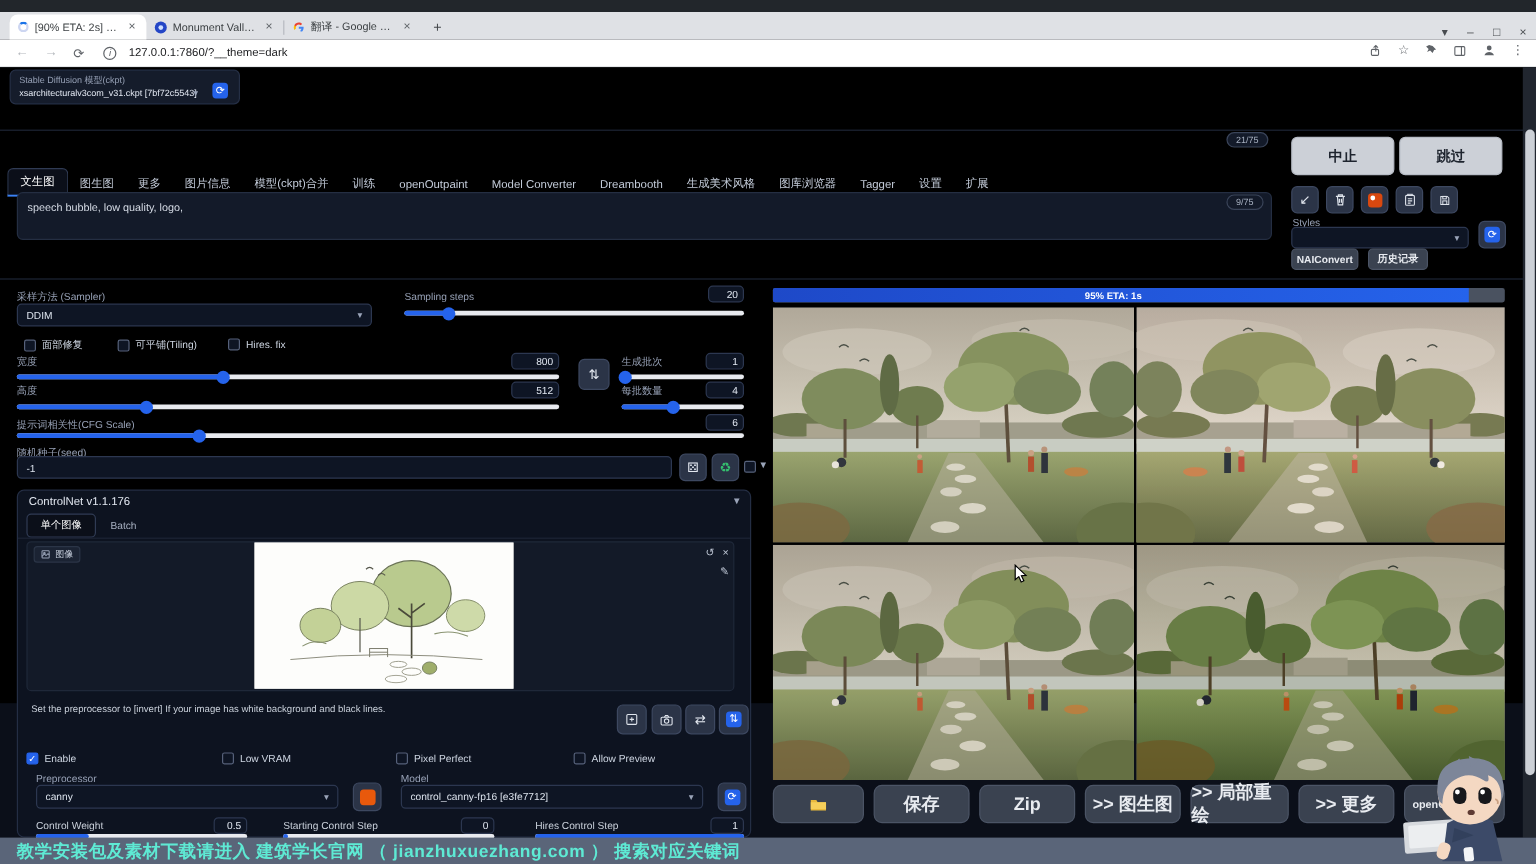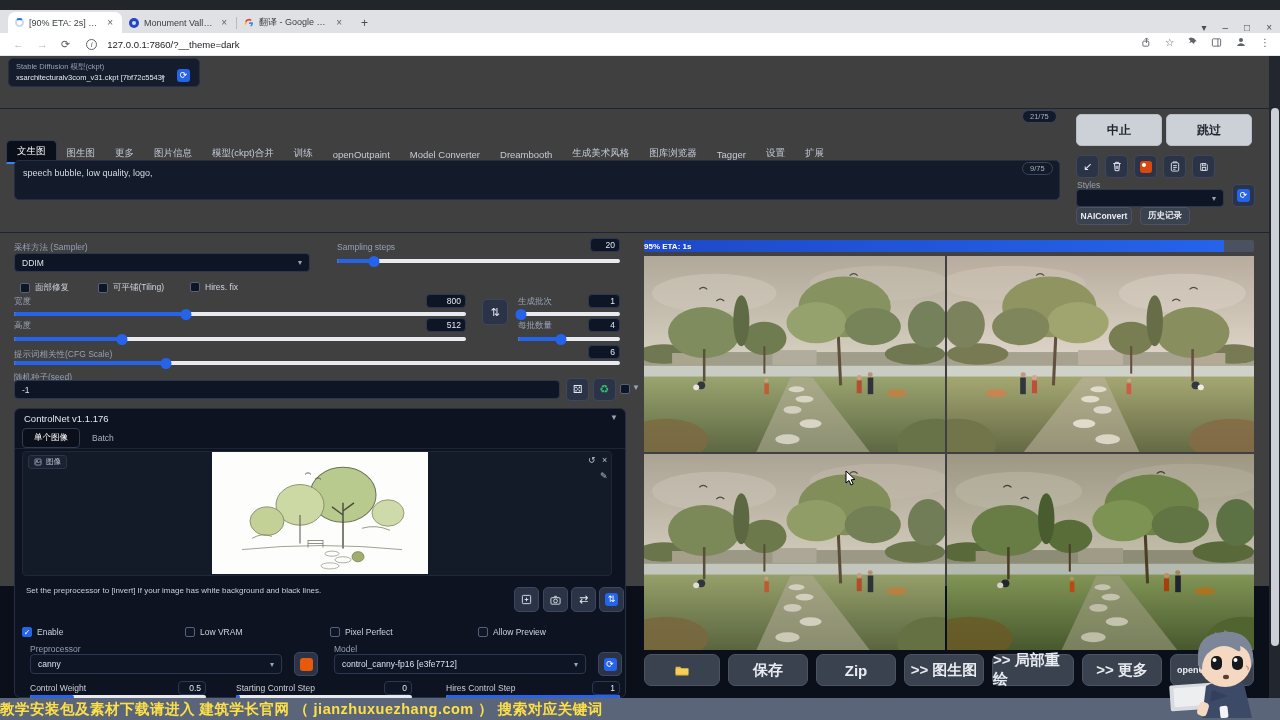--- a/index.html
+++ b/index.html
@@ -18,21 +18,21 @@
   #toolbar{left:0;top:33px;width:1280px;height:23px;background:#fff;border-bottom:1px solid #e4e6e8;display:flex;align-items:center}
   .navic{color:#5f6368;font-size:11px;margin-left:13px}
   .navic.dim{color:#b4b8bd}
   #urltxt{font-size:9.5px;color:#202124;margin-left:10px}
   .infoc{margin-left:16px;width:11px;height:11px;border:1px solid #5f6368;border-radius:50%;color:#5f6368;font-size:8px;text-align:center;line-height:10px;font-style:italic}
   #tbicons{position:absolute;right:10px;top:36px;display:flex;gap:13px;color:#5f6368;font-size:10.5px;align-items:center}
   .spinner{width:9px;height:9px;border-radius:50%;border:2px solid #cdd6f1;border-top-color:#1a73e8}
   .dotfav{width:10px;height:10px;border-radius:50%;background:#2446c6;position:relative}
   .dotfav:after{content:"";position:absolute;left:3px;top:3px;width:4px;height:4px;border-radius:50%;background:#cfe0ff}
   
-  #app{left:0;top:56px;width:1280px;height:530px;background:#404040;color:#d6dde8}
+  #app{left:0;top:56px;width:1280px;height:530px;background:#000000;color:#d6dde8}
   .lbl{font-size:8.5px;color:#96a0b5;white-space:nowrap}
   .numbox{background:#0e1524;border:1px solid #2c3750;border-radius:4px;color:#e2e8f2;font-size:8.5px;text-align:right;padding:1px 4px}
   .track{background:#e8eaef;border-radius:2px;height:4px;position:absolute}
   .fill{position:absolute;left:0;top:0;height:4px;background:#2563eb;border-radius:2px}
   .thumb{position:absolute;top:-3.5px;width:11px;height:11px;border-radius:50%;background:#2563eb;transform:translateX(-50%)}
   .select{background:#0e1524;border:1px solid #2c3750;border-radius:4px;color:#dbe2ec;font-size:8.5px;display:flex;align-items:center;justify-content:space-between;padding:0 7px}
   .iconbtn{background:#2b3447;border:1px solid #3d4860;border-radius:5px;color:#e3e8f0;display:flex;align-items:center;justify-content:center;font-size:11px}
   .cb{width:10px;height:10px;border:1px solid #56617a;border-radius:2px;background:#0e1524;display:inline-block;flex:none}
   .cb.on{background:#2563eb;border-color:#2563eb;color:#fff;font-size:8px;line-height:10px;text-align:center}
   .cbrow{display:flex;align-items:center;gap:5px;font-size:8.5px;color:#cdd5e1}
@@ -48,21 +48,21 @@
   .caret{color:#9aa4b8;font-size:8px}
   .panel-line{background:#1d2535;height:1px}
   #navtabs{display:flex;align-items:flex-end;gap:0;left:6px;top:86px;height:22px}
   .ntab{font-size:9.5px;color:#c3cbd9;padding:4px 10px;white-space:nowrap}
   .ntab.sel{border:1px solid #303b54;border-bottom:2px solid #3b82f6;border-radius:5px 5px 0 0;color:#fff;background:#0b0f19}
   .gallery-cell{position:absolute;overflow:hidden;background:#15181d}
   .gallery-cell svg{width:100%;height:100%;display:block}
   .g2{transform:scaleX(-1);filter:hue-rotate(-8deg) brightness(1.03)}
   .g3{filter:brightness(0.97) saturate(1.05)}
   .g4{filter:brightness(0.88) contrast(1.12) saturate(1.2) hue-rotate(6deg)}
-  #banner{left:0;top:698px;width:1280px;height:22px;background:#5a6579;color:#fde047;font-size:14.5px;font-weight:700;display:flex;align-items:center;letter-spacing:0.5px;z-index:20}
+  #banner{left:0;top:698px;width:1280px;height:22px;background:#5a6579;color:#5eead4;font-size:14.5px;font-weight:700;display:flex;align-items:center;padding-left:14px;letter-spacing:0.5px;z-index:20}
   #scrollbar{left:1269px;top:56px;width:11px;height:642px;background:#21262f;z-index:5}
   #scrollthumb{left:1270.5px;top:108px;width:8px;height:538px;background:#ccd0d6;border-radius:4px;z-index:6}
 </style>
 </head>
 <body>
 
 <svg width="0" height="0" style="position:absolute">
   <defs>
     <linearGradient id="sky" x1="0" y1="0" x2="0" y2="1">
       <stop offset="0" stop-color="#b0a899"></stop>
@@ -439,21 +439,21 @@
       <div class="fill" style="width:25%"></div>
     </div>
   <div class="abs track" style="left:236px;top:639px;width:176px">
       <div class="fill" style="width:2%"></div>
     </div>
   <div class="abs track" style="left:446px;top:639px;width:174px">
       <div class="fill" style="width:100%"></div>
     </div>
 
   <div class="abs" style="left:644px;top:184px;width:610px;height:12px;background:#4a5260;border-radius:2px;overflow:hidden">
-    <div style="width:95%;height:100%;background:linear-gradient(90deg,#1e49c8,#2563eb);display:flex;align-items:center;justify-content:flex-start;padding-right:12px">
+    <div style="width:95%;height:100%;background:linear-gradient(90deg,#1e49c8,#2563eb);display:flex;align-items:center;justify-content:center;padding-right:12px">
       <span style="font-size:8px;font-weight:700;color:#fff;white-space:nowrap">95% ETA: 1s</span>
     </div>
   </div>
 
   <div class="gallery-cell" style="left:644px;top:200px;width:301px;height:196px">
     <svg viewBox="0 0 300 200" preserveAspectRatio="none">
         <use href="#parkScene"></use>
       </svg>
   </div>
   <div class="gallery-cell g2" style="left:947px;top:200px;width:307px;height:196px">

